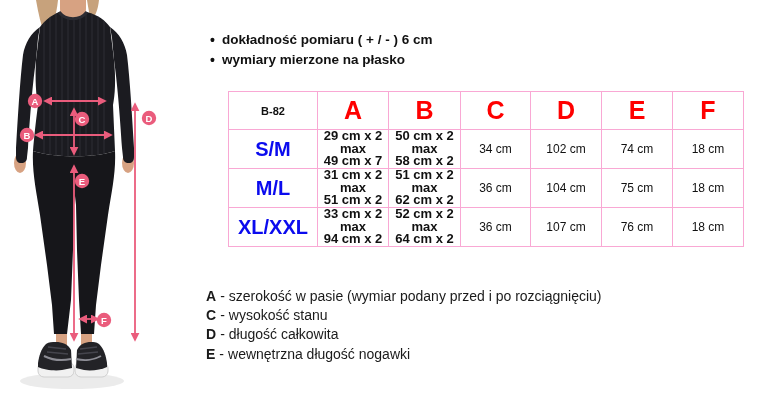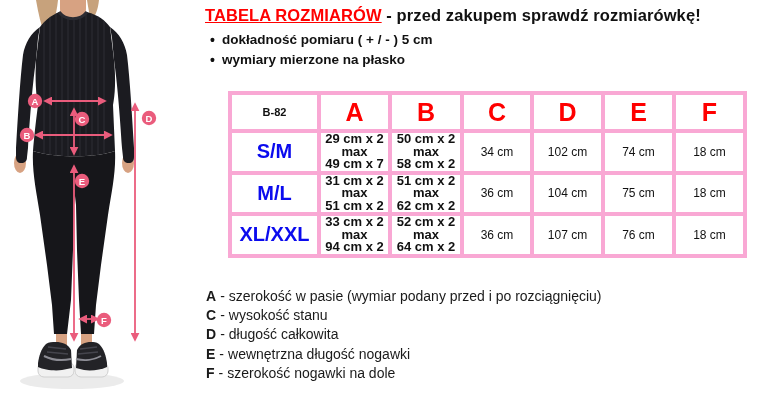--- a/index.html
+++ b/index.html
@@ -16,21 +16,21 @@
   .title-red { color:#ff0000; text-decoration:underline; }
   .title-rest { color:#111; }
   .bullets { position:absolute; left:205px; top:30px; list-style:none; }
   .bullets li { position:relative; padding-left:17px; font-size:13.5px; font-weight:bold;
                 line-height:20px; white-space:nowrap; }
   .bullets li::before { content:"•"; position:absolute; left:5px; top:0; font-size:14px; }
 
   
   table.size-table { position:absolute; left:228px; top:91px; border-collapse:collapse;
                      table-layout:fixed; }
-  .size-table th, .size-table td { border:4px solid #f9a8d4; text-align:center;
+  .size-table th, .size-table td { border:1px solid #f9a8d4; text-align:center;
                                    vertical-align:middle; padding:0; }
   .size-table thead th { height:38px; }
   .size-table tbody td { height:39px; }
   .th-model { font-size:11px; font-weight:bold; color:#111; }
   .th-letter { font-size:25px; font-weight:bold; color:#ff0000; }
   .td-size { font-size:20px; font-weight:bold; color:#0b0bee; }
   .td-multi { font-size:13px; font-weight:bold; color:#111; }
   .td-multi div { line-height:12.5px; }
   .td-val { font-size:12px; font-weight:normal; color:#111; }
 
@@ -150,25 +150,22 @@
         <circle cx="82" cy="181" r="7.2" fill="#ea5c7c"></circle>
         <text x="82" y="184.5" fill="#fff">E</text>
       </g>
       <g>
         <circle cx="104" cy="320" r="7.2" fill="#ea5c7c"></circle>
         <text x="104" y="323.5" fill="#fff">F</text>
       </g>
     </g>
   </svg>
 
-  <div class="titleline">
-    <span class="title-red">TABELA ROZMIARÓW</span><span class="title-rest"> - przed zakupem sprawdź rozmiarówkę!</span>
-  </div>
   <ul class="bullets">
-    <li>dokładność pomiaru ( + / - ) 5 cm</li>
+    <li>dokładność pomiaru ( + / - ) 6 cm</li>
     <li>wymiary mierzone na płasko</li>
   </ul>
 
   <table class="size-table">
     <colgroup>
       <col style="width:89px">
         <col style="width:71px">
         <col style="width:72px">
       <col style="width:70px">
         <col style="width:71px">
@@ -247,18 +244,15 @@
     </div>
     <div class="legend-row">
       <span class="legend-key">C</span><span class="legend-sep">-</span><span>wysokość stanu</span>
     </div>
     <div class="legend-row">
       <span class="legend-key">D</span><span class="legend-sep">-</span><span>długość całkowita</span>
     </div>
     <div class="legend-row">
       <span class="legend-key">E</span><span class="legend-sep">-</span><span>wewnętrzna długość nogawki</span>
     </div>
-    <div class="legend-row">
-      <span class="legend-key">F</span><span class="legend-sep">-</span><span>szerokość nogawki na dole</span>
-    </div>
   </div>
 
 </div>
 
 </body></html>

